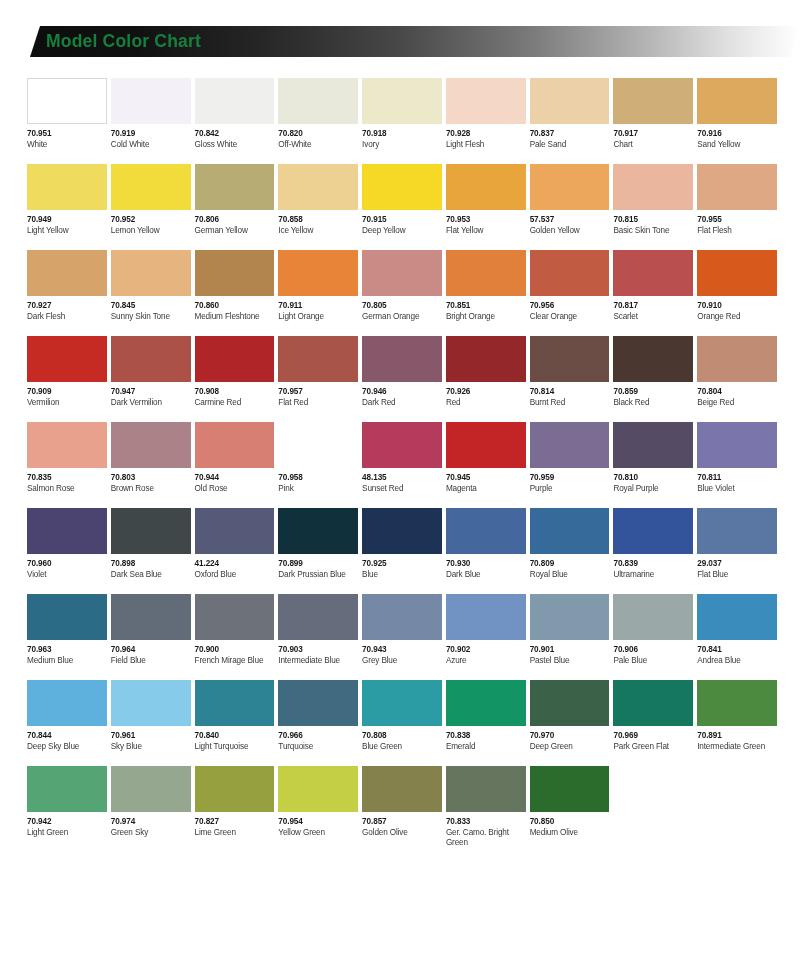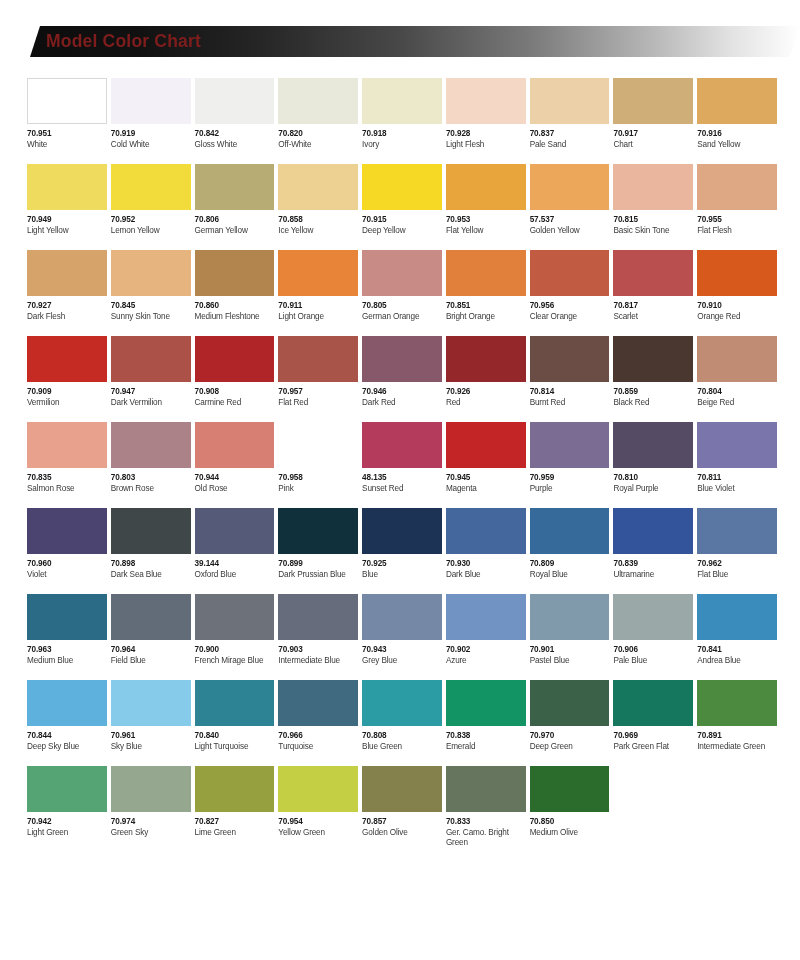--- a/index.html
+++ b/index.html
@@ -41,21 +41,21 @@
     clip-path: polygon(10px 0, 770px 0, 760px 31px, 0px 31px);
   }
   #header-title {
     position: absolute;
     left: 46px;
     top: 0;
     height: 41px;
     line-height: 31px;
     font-size: 17.5px;
     font-weight: bold;
-    color: #7f1d1d;
+    color: #15803d;
     letter-spacing: 0.2px;
     white-space: nowrap;
   }
 
   
   #chart-grid {
     margin: 21px 0 0 27px;
     width: 750px;
     display: grid;
     grid-template-columns: repeat(9, 1fr);
@@ -332,21 +332,21 @@
       <div class="swatch-code">70.960</div>
       <div class="swatch-label">Violet</div>
     </div>
     <div class="swatch-cell">
       <div class="swatch-color" style="background-color: rgb(64, 71, 73);"></div>
       <div class="swatch-code">70.898</div>
       <div class="swatch-label">Dark Sea Blue</div>
     </div>
     <div class="swatch-cell">
       <div class="swatch-color" style="background-color: rgb(85, 90, 120);"></div>
-      <div class="swatch-code">39.144</div>
+      <div class="swatch-code">41.224</div>
       <div class="swatch-label">Oxford Blue</div>
     </div>
     <div class="swatch-cell">
       <div class="swatch-color" style="background-color: rgb(16, 48, 60);"></div>
       <div class="swatch-code">70.899</div>
       <div class="swatch-label">Dark Prussian Blue</div>
     </div>
     <div class="swatch-cell">
       <div class="swatch-color" style="background-color: rgb(29, 51, 86);"></div>
       <div class="swatch-code">70.925</div>
@@ -362,21 +362,21 @@
       <div class="swatch-code">70.809</div>
       <div class="swatch-label">Royal Blue</div>
     </div>
     <div class="swatch-cell">
       <div class="swatch-color" style="background-color: rgb(51, 83, 155);"></div>
       <div class="swatch-code">70.839</div>
       <div class="swatch-label">Ultramarine</div>
     </div>
     <div class="swatch-cell">
       <div class="swatch-color" style="background-color: rgb(90, 119, 164);"></div>
-      <div class="swatch-code">70.962</div>
+      <div class="swatch-code">29.037</div>
       <div class="swatch-label">Flat Blue</div>
     </div>
     <div class="swatch-cell">
       <div class="swatch-color" style="background-color: rgb(44, 107, 133);"></div>
       <div class="swatch-code">70.963</div>
       <div class="swatch-label">Medium Blue</div>
     </div>
     <div class="swatch-cell">
       <div class="swatch-color" style="background-color: rgb(98, 108, 120);"></div>
       <div class="swatch-code">70.964</div>

